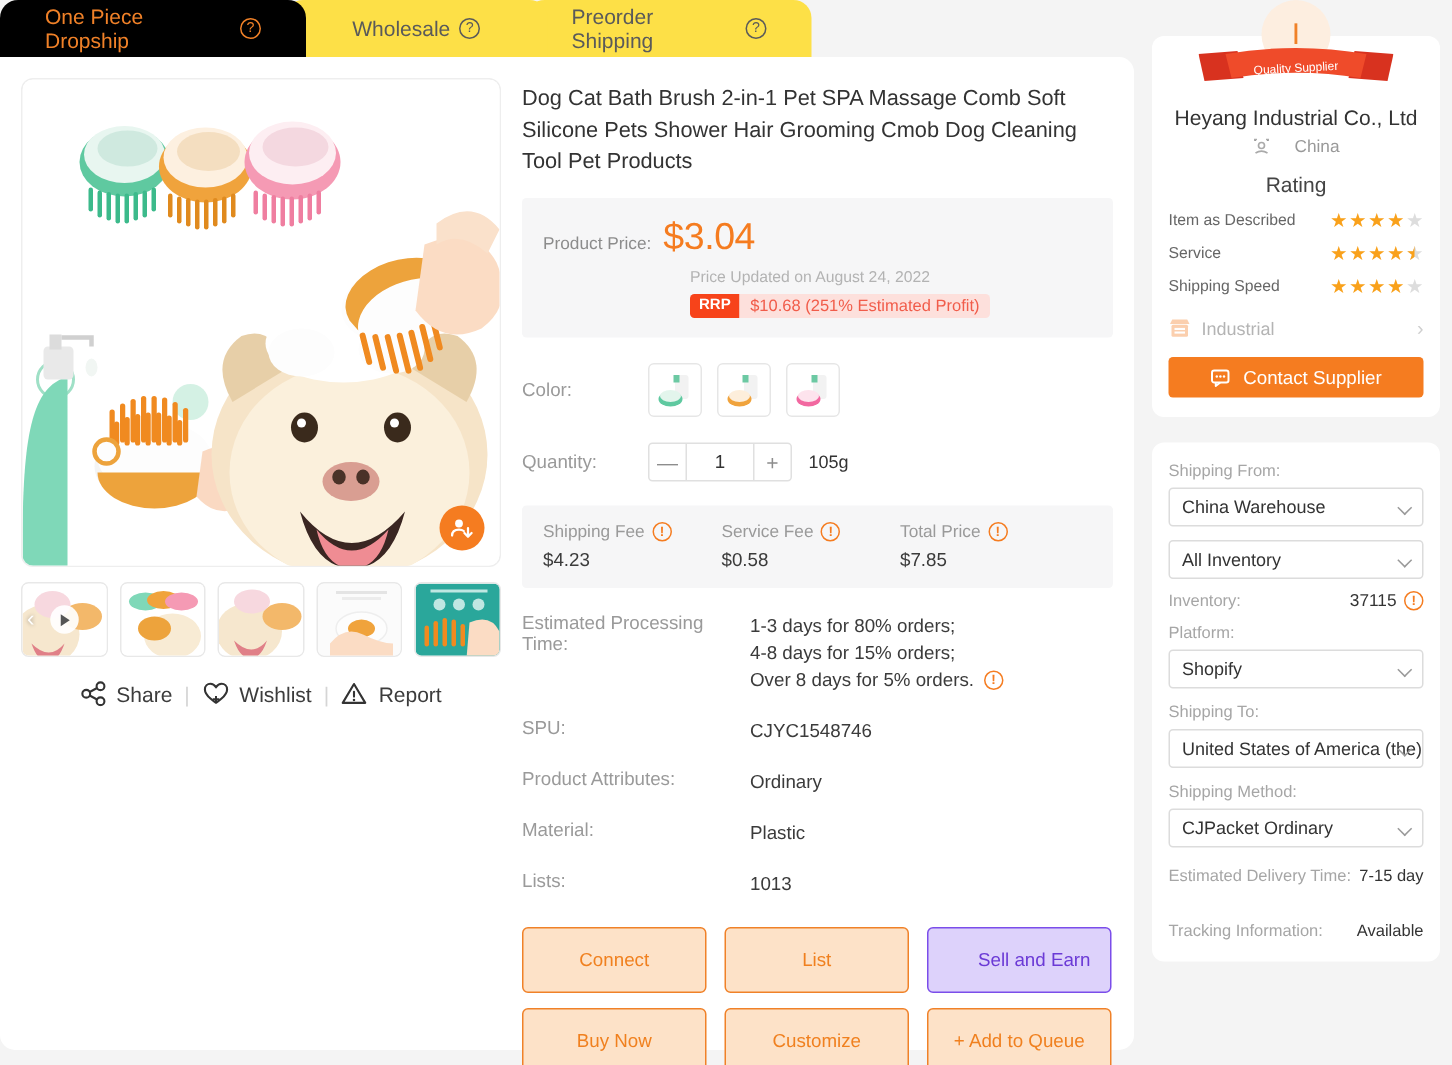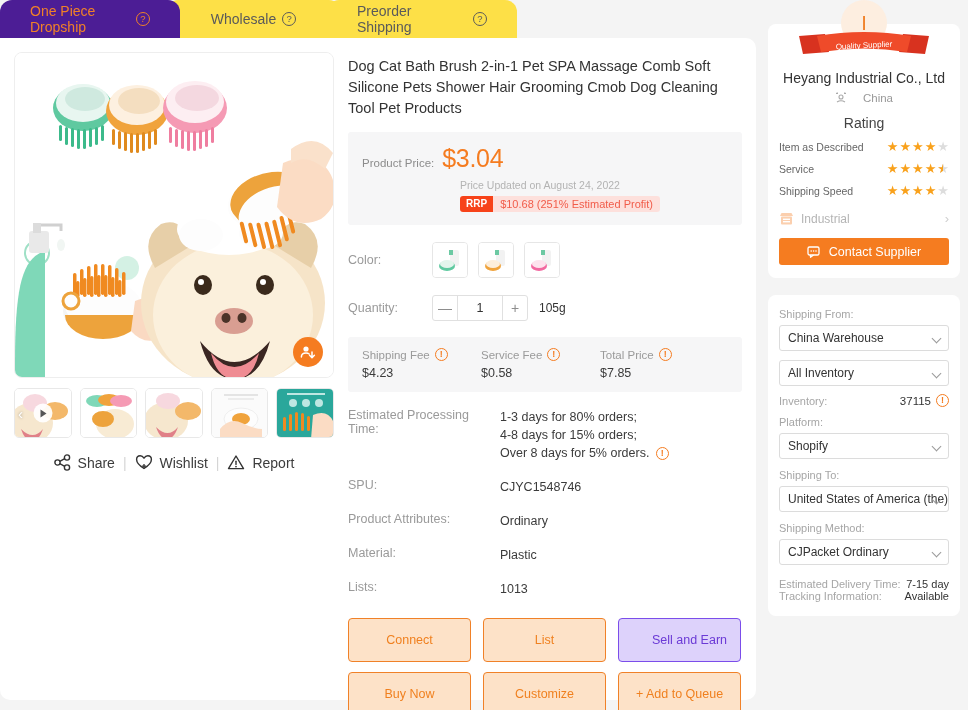--- a/index.html
+++ b/index.html
@@ -12,21 +12,21 @@
   .page { position: relative; width: 968px; height: 710px; }
 
   
   .tabbar { position: absolute; left: 0; top: 0; width: 968px; height: 38px; display: flex; }
   .tab {
     position: relative; height: 38px; display: flex; align-items: center;
     justify-content: center; gap: 6px; font-size: 14px; color: #5a5a5a;
     background: #fde047; border-radius: 12px 12px 0 0; margin-right: -14px;
     padding: 0 30px; cursor: pointer;
   }
-  .tab.t1 { width: 180px; background: #4c1d95; color: #f08128; z-index: 5; font-weight: 400;}
+  .tab.t1 { width: 204px; background: #000000; color: #f08128; z-index: 5; font-weight: 400;}
   .tab.t2 { width: 175px; z-index: 4; }
   .tab.t3 { width: 190px; z-index: 3; }
   .tab .q {
     width: 14px; height: 14px; border-radius: 50%; border: 1px solid currentColor;
     font-size: 9.5px; line-height: 12px; text-align: center; display: inline-block;
     flex: 0 0 auto;
   }
 
   
   .maincard {
@@ -157,21 +157,21 @@
     font-size: 12px; color: #333; cursor: pointer; background: #fff;
     white-space: nowrap; overflow: hidden;
   }
   .sel:after { content: ""; position: absolute; right: 8px; top: 9px;
     width: 6px; height: 6px; border-right: 1.5px solid #9a9a9a;
     border-bottom: 1.5px solid #9a9a9a; transform: rotate(45deg); }
   .mt9 { margin-top: 9px; }
   .inv { display: flex; align-items: center; justify-content: space-between; margin-top: 8px; }
   .inv .l { font-size: 11px; color: #a6a6a6; }
   .inv .r { font-size: 11.5px; color: #333; display: flex; align-items: center; gap: 5px; }
-  .kv { display: flex; justify-content: space-between; align-items: center; margin-top: 0; }
+  .kv { display: flex; justify-content: space-between; align-items: center; margin-top: 25px; }
   .kv .k { font-size: 11px; color: #a6a6a6; }
   .kv .v { font-size: 11px; color: #333; }
 </style>
 </head>
 <body>
 
 <div class="page">
 
   <div class="tabbar">
     <div class="tab t1">

